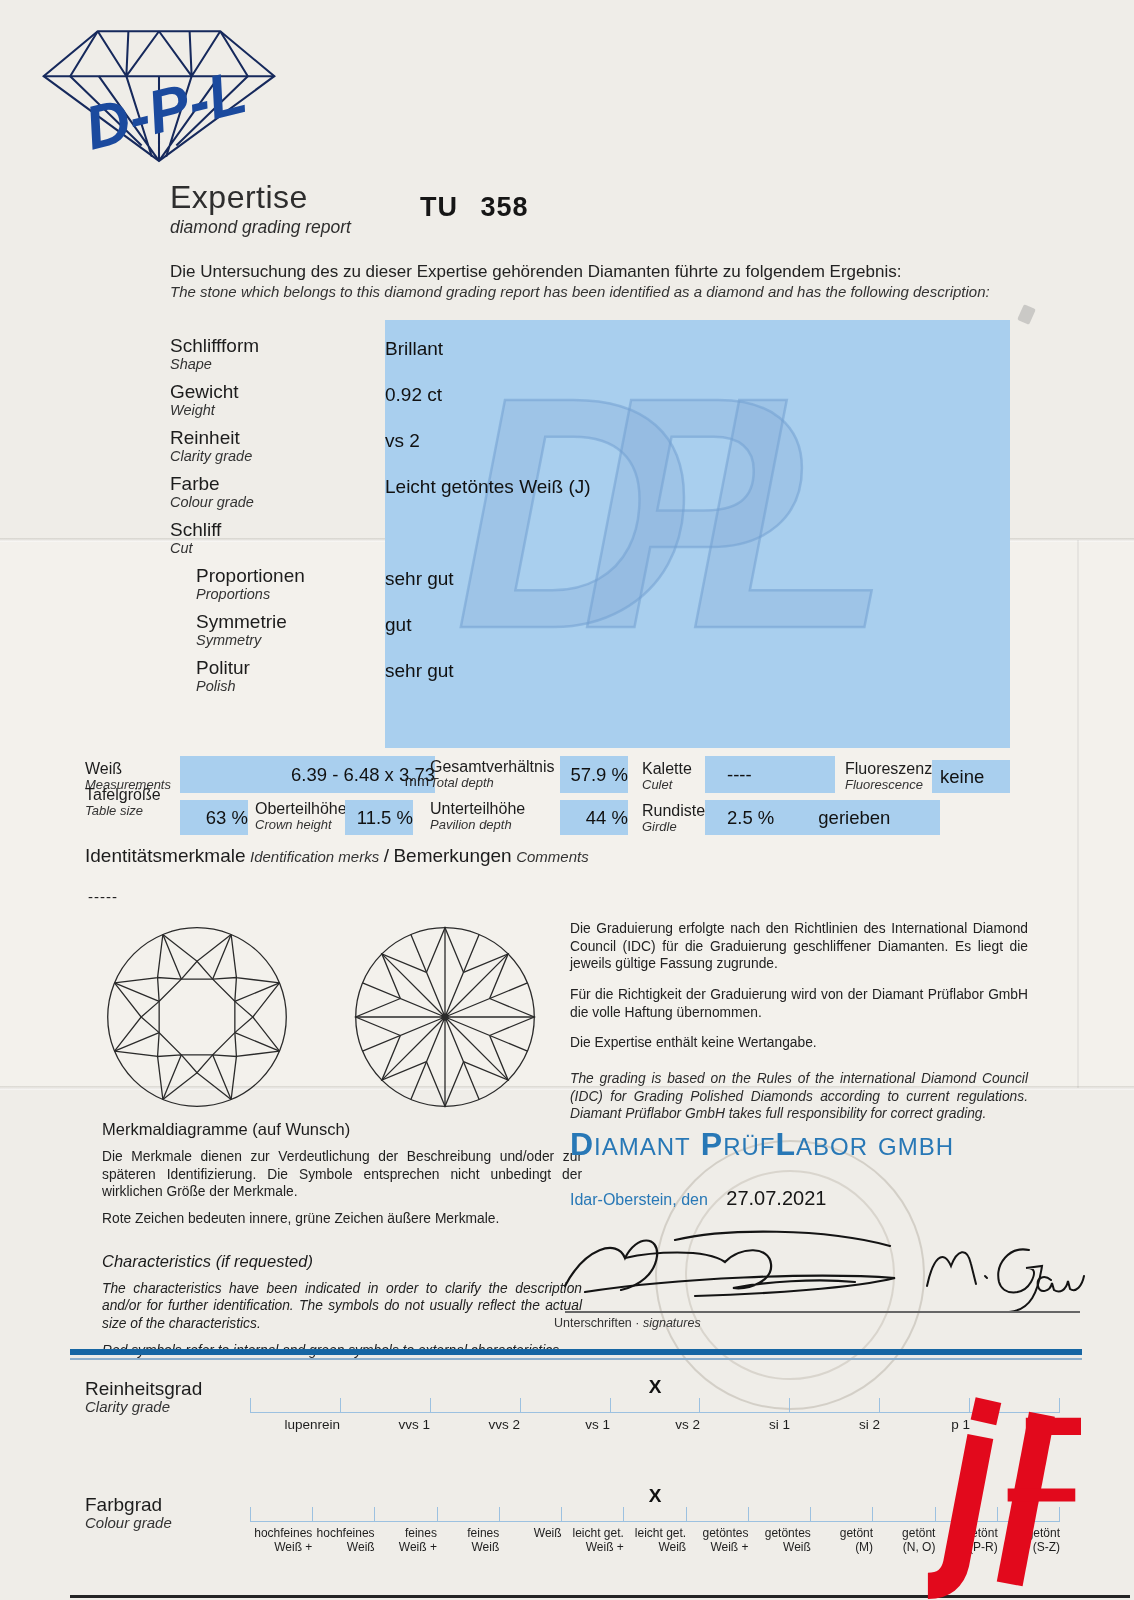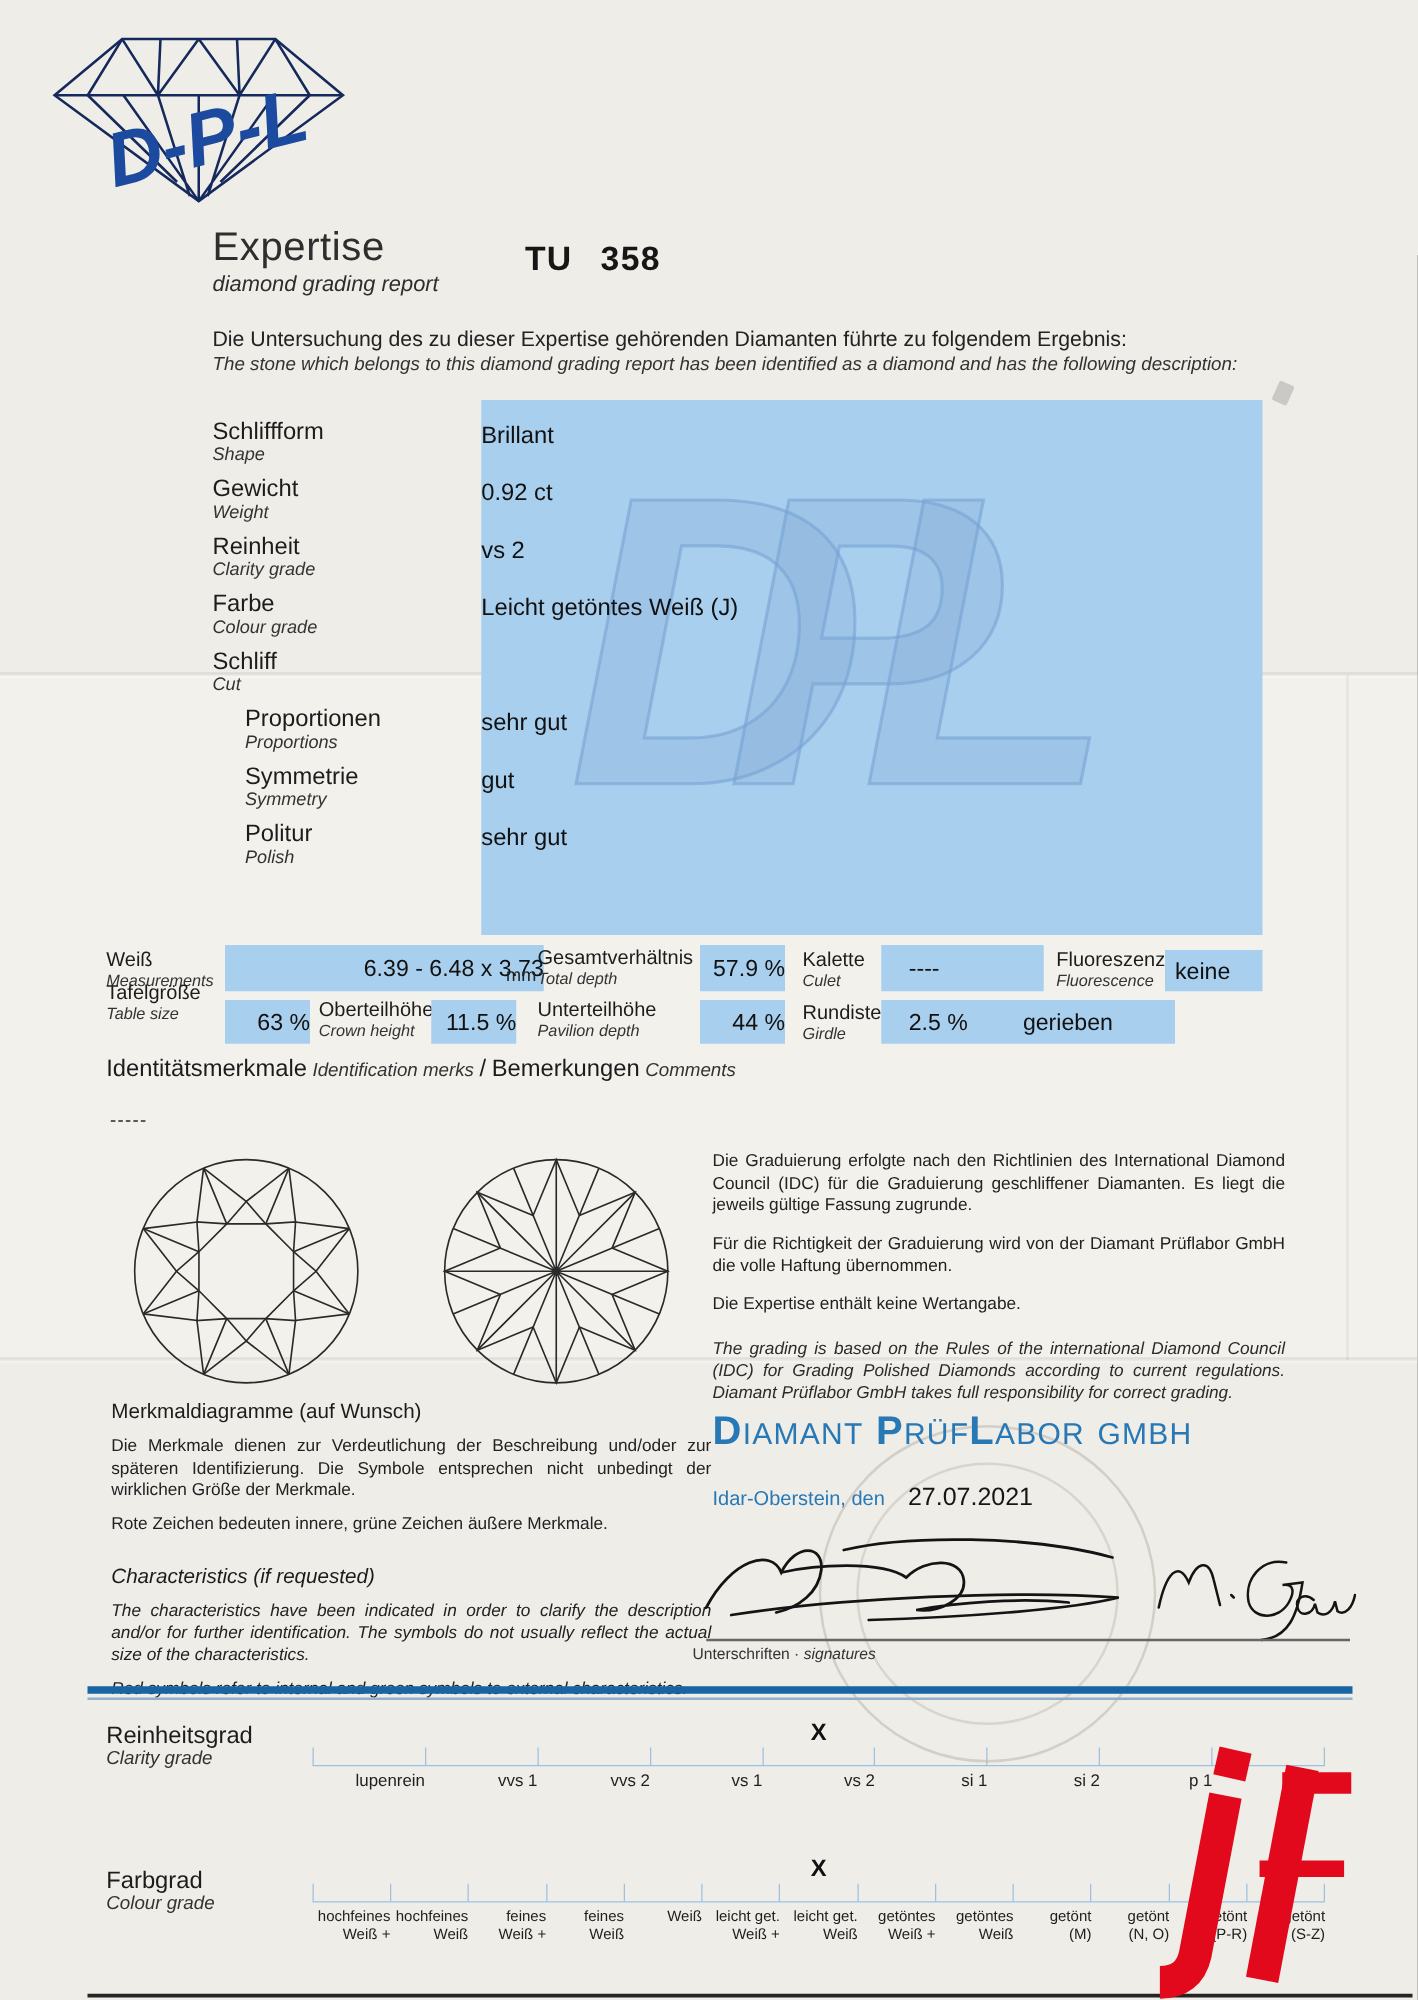--- a/index.html
+++ b/index.html
@@ -81,21 +81,21 @@
   .diagram.crown{left:104px;top:924px;}
   .diagram.pavilion{left:352px;top:924px;}
 
   
   .notes{position:absolute;left:570px;top:920px;width:458px;}
   .notes p{margin:0 0 13px 0;font-size:13.8px;line-height:1.28;color:#222;text-align:justify;}
   .notes p.en{font-style:italic;color:#2b2b2b;margin-bottom:9px;}
   .notes p.gap-before{margin-top:18px;}
 
   
-  .chars{position:absolute;left:89px;top:1120px;width:480px;}
+  .chars{position:absolute;left:102px;top:1120px;width:480px;}
   .chars .h{font-size:16.5px;color:#1c1c1c;margin-bottom:9px;}
   .chars p{margin:0 0 9px 0;font-size:13.8px;line-height:1.28;color:#222;text-align:justify;}
   .chars .h.en{font-style:italic;margin-top:24px;}
   .chars p.en{font-style:italic;}
 
   
   .issuer{position:absolute;left:570px;top:1126px;}
   .issuer-name{font-size:24px;color:var(--accent-blue);letter-spacing:1px;white-space:nowrap;}
   .issuer-name .big{font-size:32px;font-weight:bold;}
   .issuer-name .sp{display:inline-block;width:10px;}

